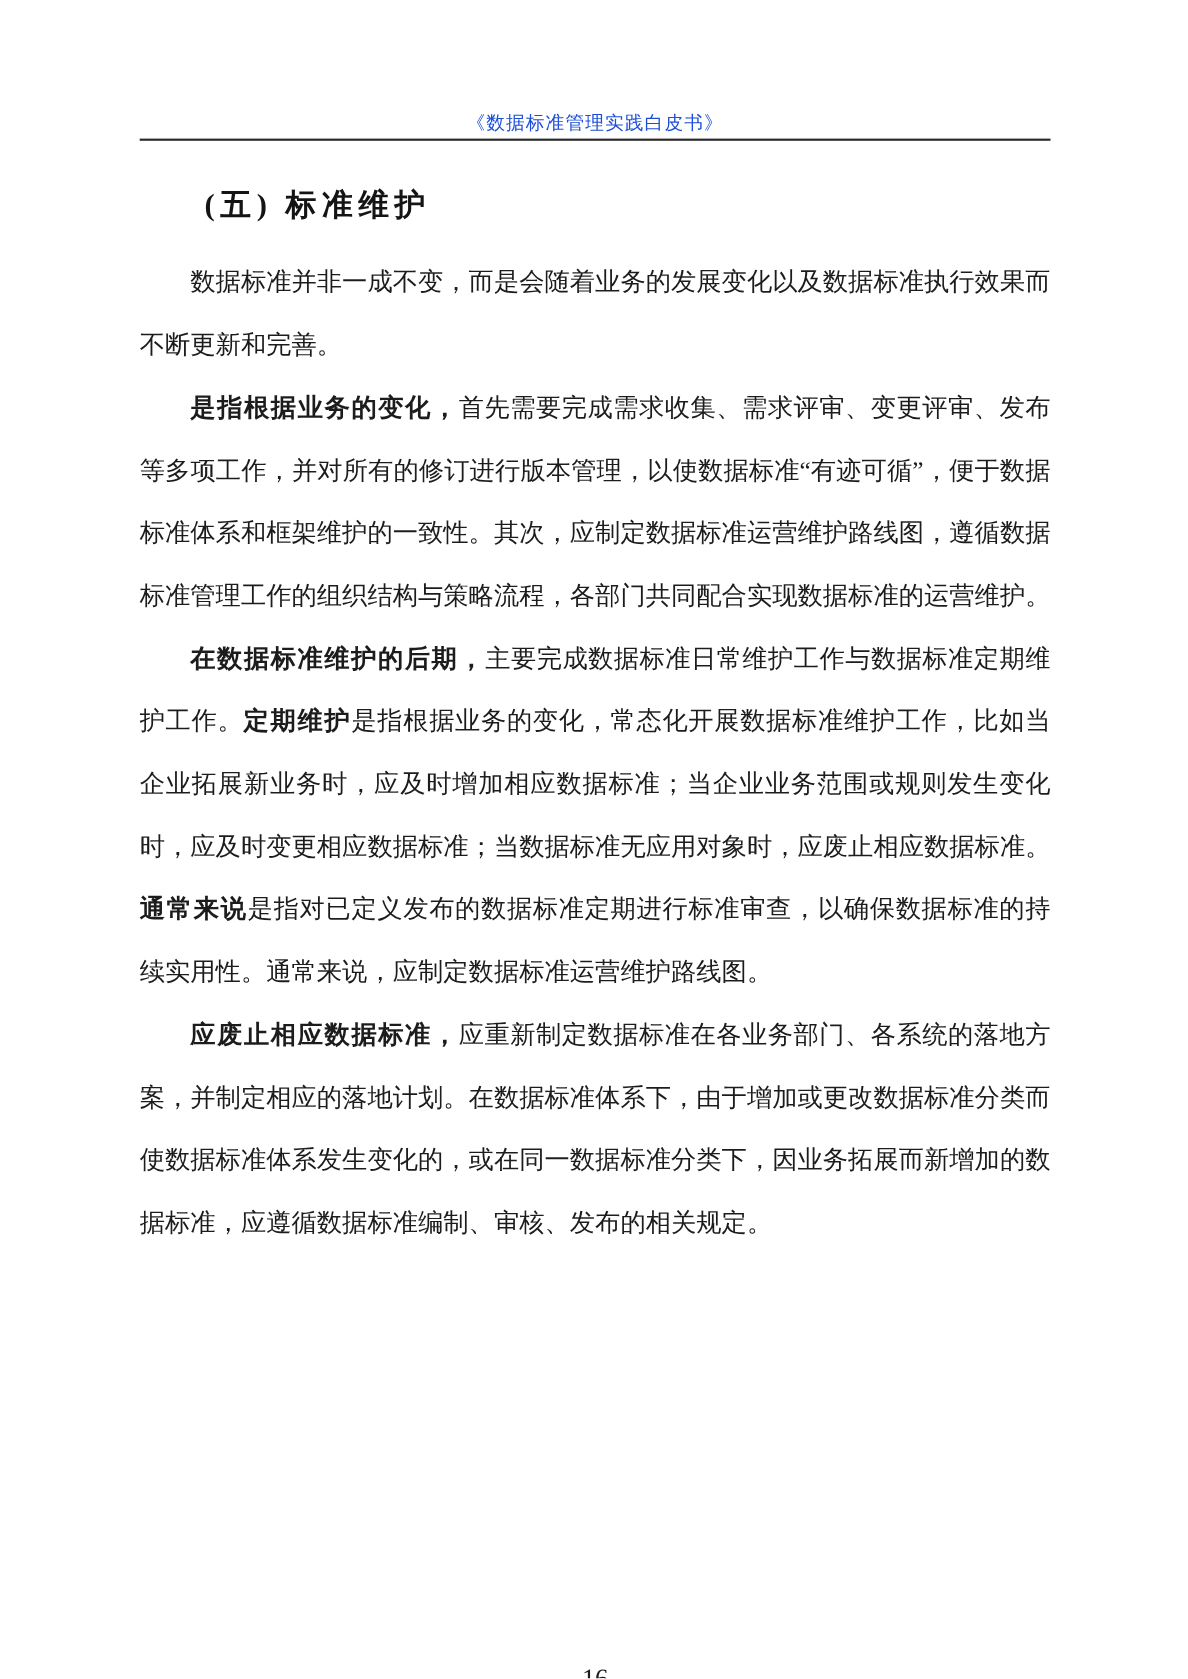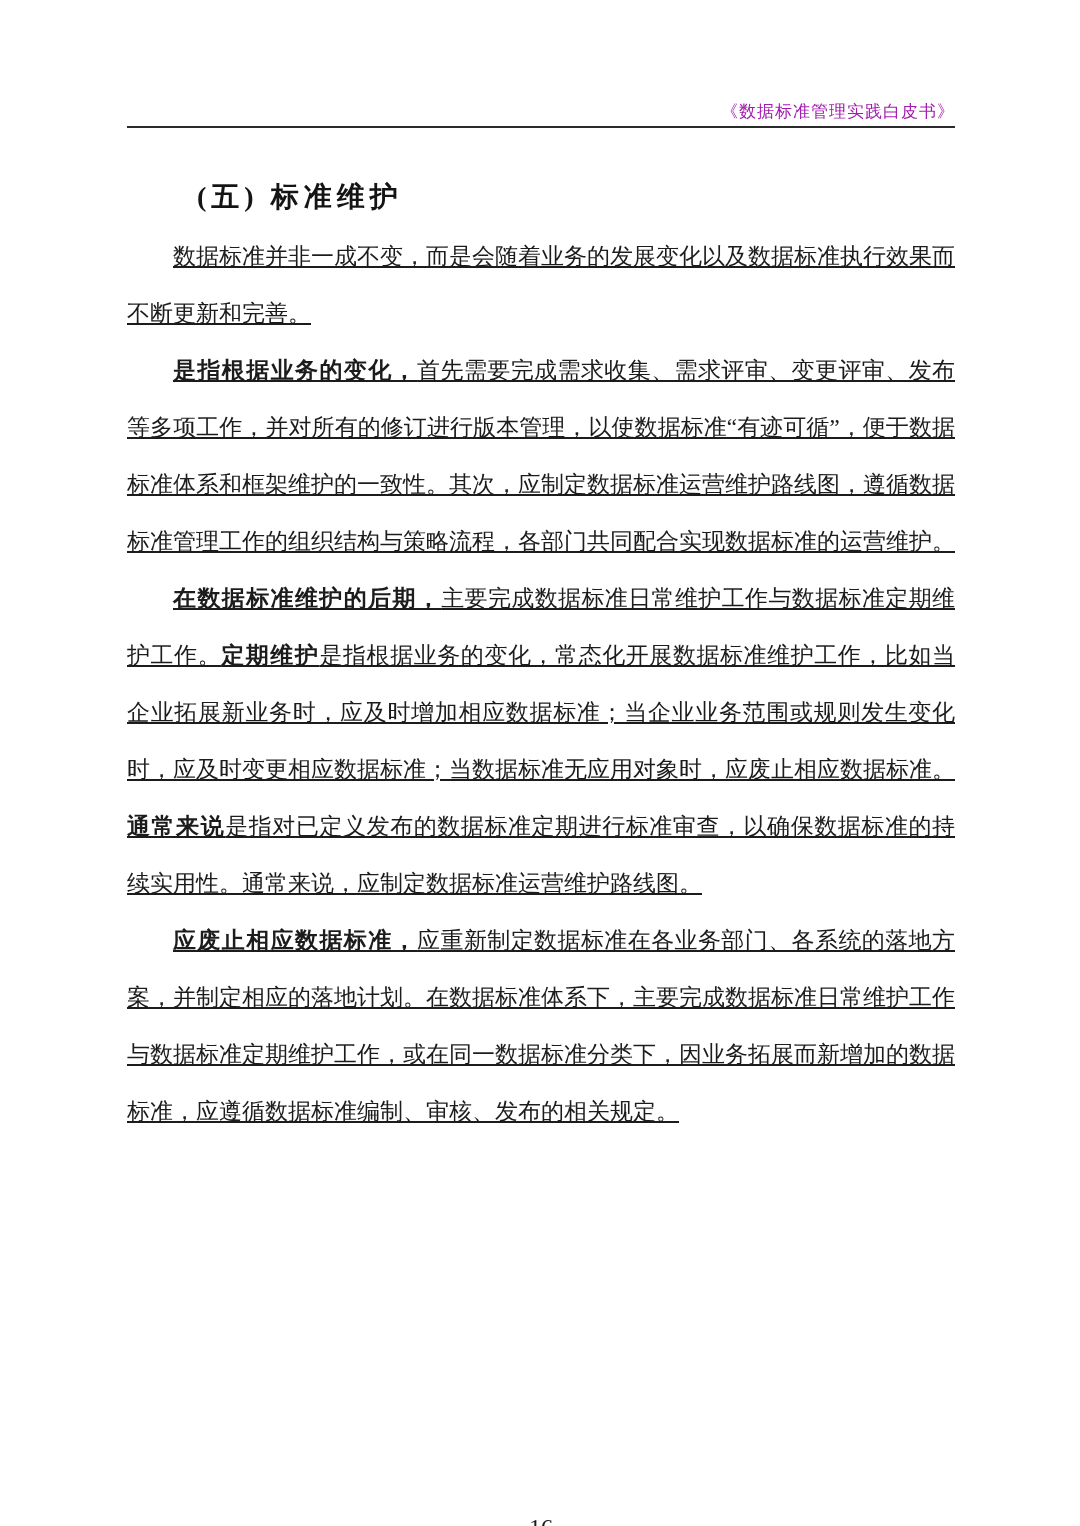--- a/index.html
+++ b/index.html
@@ -14,58 +14,57 @@
     background: #ffffff;
     font-family: "Liberation Serif", "DejaVu Serif", serif;
     color: #1c1c1c;
     overflow: hidden;
   }
   .header {
     position: absolute;
     top: 100px;
     left: 127px;
     width: 828px;
-    text-align: right;
+    text-align: center;
     font-size: 17px;
     letter-spacing: 1px;
-    color: #a21caf;
+    color: #1d4ed8;
   }
   .header-rule {
     position: absolute;
     top: 126px;
     left: 127px;
     width: 828px;
     height: 0;
     border-top: 2px solid #2b2b2b;
   }
   .section-heading {
     position: absolute;
     top: 166px;
     left: 185px;
-    margin: 12px;
+    margin: 1px;
     font-size: 28px;
     font-weight: bold;
     letter-spacing: 5px;
     color: #141414;
   }
   .content {
     position: absolute;
     top: 228px;
     left: 127px;
     width: 828px;
     font-size: 23px;
     line-height: 57px;
     text-align: justify;
     color: #1c1c1c;
   }
   .content p {
     margin: 0;
     padding: 0;
     text-indent: 2em;
-    text-decoration: underline;
   }
   .content b {
     font-weight: bold;
     letter-spacing: 1px;
   }
   .page-number {
     position: absolute;
     top: 1514px;
     left: 127px;
     width: 828px;
@@ -82,18 +81,18 @@
   <div class="header">《数据标准管理实践白皮书》</div>
 
   <div class="header-rule"></div>
 
   <h2 class="section-heading">(五) 标准维护</h2>
 
   <div class="content" id="content">
       <p><span>数据标准并非一成不变，而是会随着业务的发展变化以及数据标准执行效果而不断更新和完善。</span></p>
       <p><b>是指根据业务的变化，</b><span>首先需要完成需求收集、需求评审、变更评审、发布等多项工作，并对所有的修订进行版本管理，以使数据标准“有迹可循”，便于数据标准体系和框架维护的一致性。其次，应制定数据标准运营维护路线图，遵循数据标准管理工作的组织结构与策略流程，各部门共同配合实现数据标准的运营维护。</span></p>
       <p><b>在数据标准维护的后期，</b><span>主要完成数据标准日常维护工作与数据标准定期维护工作。</span><b>定期维护</b><span>是指根据业务的变化，常态化开展数据标准维护工作，比如当企业拓展新业务时，应及时增加相应数据标准；当企业业务范围或规则发生变化时，应及时变更相应数据标准；当数据标准无应用对象时，应废止相应数据标准。</span><b>通常来说</b><span>是指对已定义发布的数据标准定期进行标准审查，以确保数据标准的持续实用性。通常来说，应制定数据标准运营维护路线图。</span></p>
-      <p><b>应废止相应数据标准，</b><span>应重新制定数据标准在各业务部门、各系统的落地方案，并制定相应的落地计划。在数据标准体系下，主要完成数据标准日常维护工作与数据标准定期维护工作，或在同一数据标准分类下，因业务拓展而新增加的数据标准，应遵循数据标准编制、审核、发布的相关规定。</span></p>
+      <p><b>应废止相应数据标准，</b><span>应重新制定数据标准在各业务部门、各系统的落地方案，并制定相应的落地计划。在数据标准体系下，由于增加或更改数据标准分类而使数据标准体系发生变化的，或在同一数据标准分类下，因业务拓展而新增加的数据标准，应遵循数据标准编制、审核、发布的相关规定。</span></p>
     </div>
 
   <div class="page-number">16</div>
 
 </div>
 
 </body></html>

